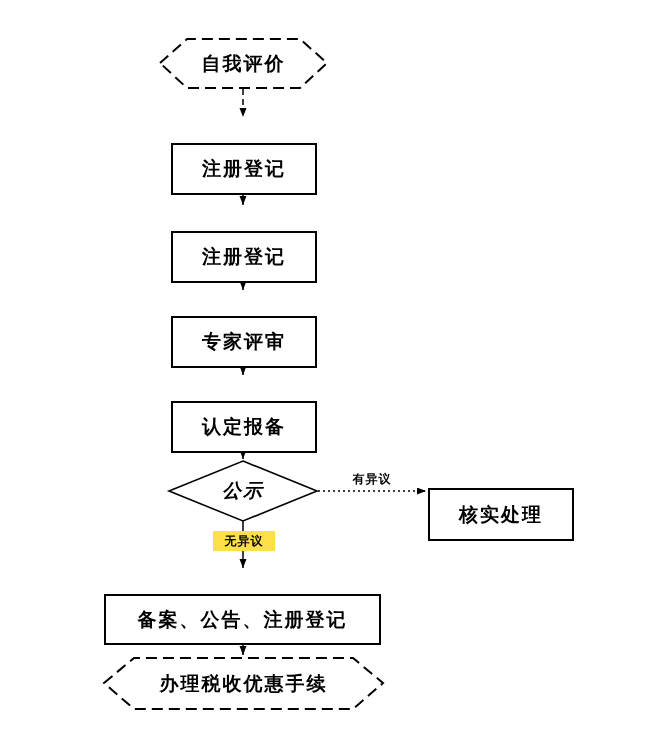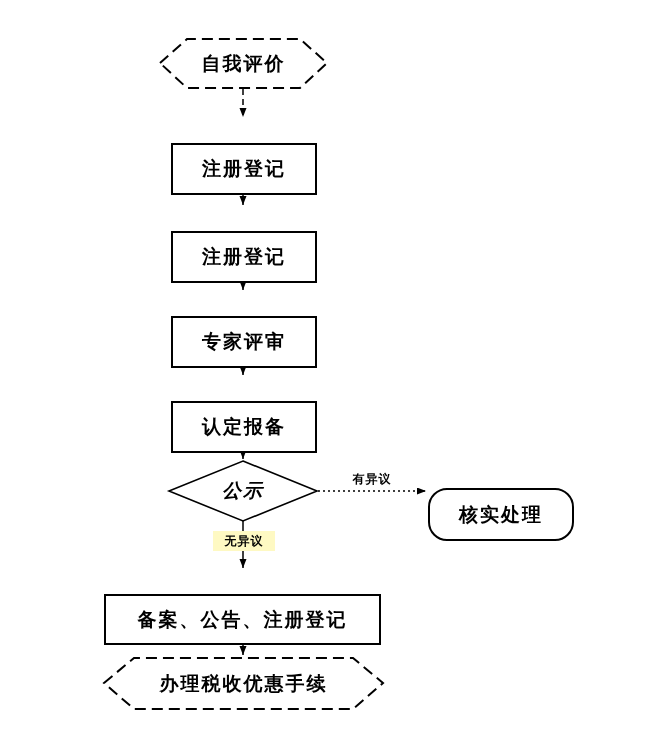--- a/index.html
+++ b/index.html
@@ -75,21 +75,21 @@
     position: absolute;
     display: flex;
     align-items: center;
     justify-content: center;
     font-size: 12px;
     font-weight: 600;
     letter-spacing: 1px;
     white-space: nowrap;
   }
   .edge-label.on-line {
-    background: #fef9c3;
+    background: #fde047;
     padding: 0 2px;
   }
 </style>
 </head>
 <body>
 
 <div class="canvas">
 
   <svg class="layer" viewBox="0 0 645 753" xmlns="http://www.w3.org/2000/svg">
     <defs>
@@ -131,21 +131,21 @@
   </div>
 
   <div class="node-rect" style="left:171px; top:292px; width:146px; height:52px;">
     <span>专家评审</span>
   </div>
 
   <div class="node-label" style="left:169px; top:461px; width:148px; height:60px;font-style:italic;">
     <span>公示</span>
   </div>
 
-  <div class="node-rect" style="left:428px; top:464px; width:146px; height:53px;border-radius:19px;">
+  <div class="node-rect" style="left:428px; top:464px; width:146px; height:53px;">
     <span>核实处理</span>
   </div>
 
   <div class="node-rect" style="left:104px; top:570px; width:277px; height:51px;">
     <span>备案、公告、注册登记</span>
   </div>
 
   <div class="node-label" style="left:104px; top:658px; width:279px; height:51px;">
     <span>办理税收优惠手续</span>
   </div>

